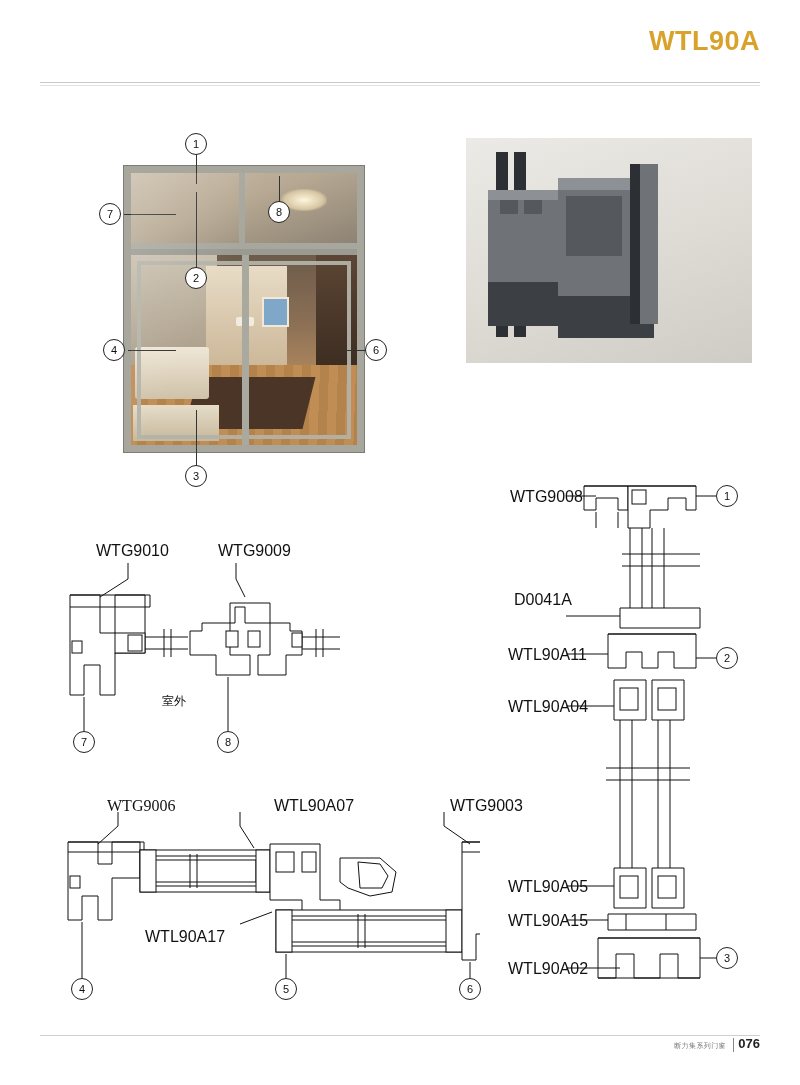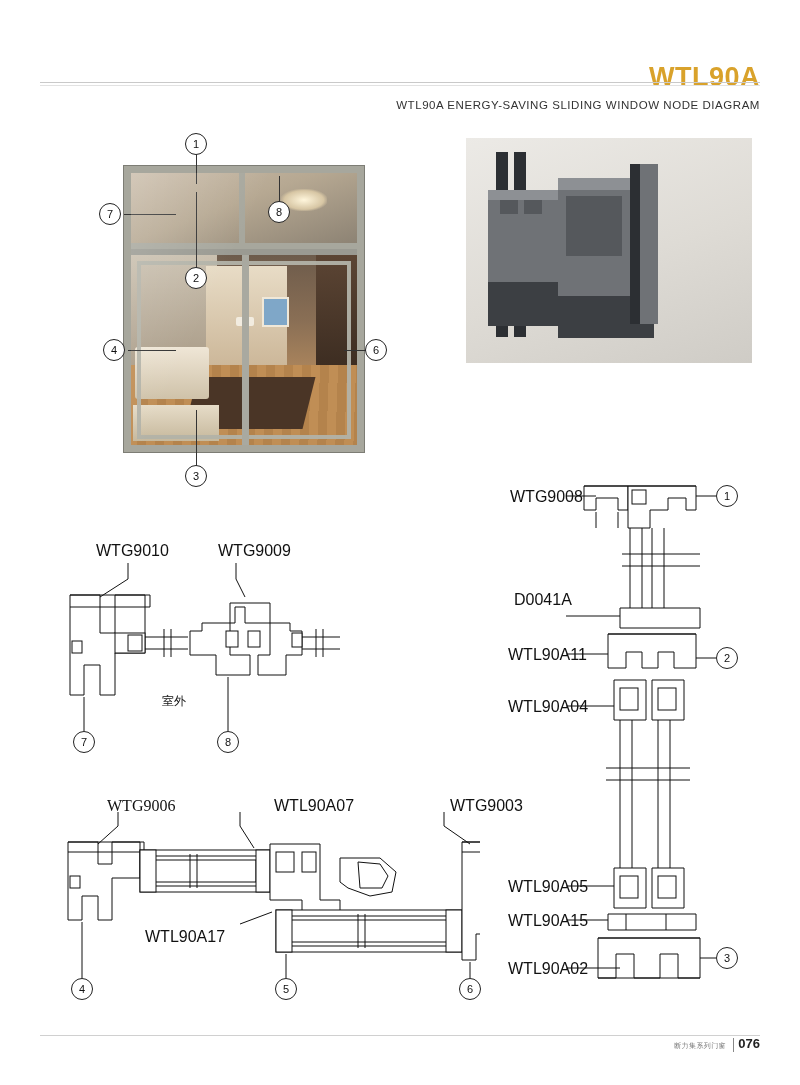--- a/index.html
+++ b/index.html
@@ -17,21 +17,20 @@
   .header {
     position: absolute;
     top: 0; left: 0; right: 0;
     height: 90px;
   }
   .header-inner {
     position: absolute;
     right: 40px;
     top: 26px;
     text-align: right;
-    margin-top: 36px;
   }
   .title-row {
     display: flex;
     align-items: baseline;
     justify-content: flex-end;
     gap: 8px;
   }
   .title-code {
     font-size: 27px;
     font-weight: bold;
@@ -207,21 +206,20 @@
   }
 </style>
 </head>
 <body>
 
 <div class="header">
   <div class="header-inner">
     <div class="title-row">
       <span class="title-code">WTL90A</span>
     </div>
-    <div class="title-en">WTL90A ENERGY-SAVING SLIDING WINDOW NODE DIAGRAM</div>
   </div>
   <div class="header-rule"></div>
   <div class="header-rule-thin"></div>
 </div>
 
 <div class="window-photo">
   <div class="wp-top">
     <div class="wp-ceiling-lamp"></div>
   </div>
   <div class="wp-top-div"></div>

